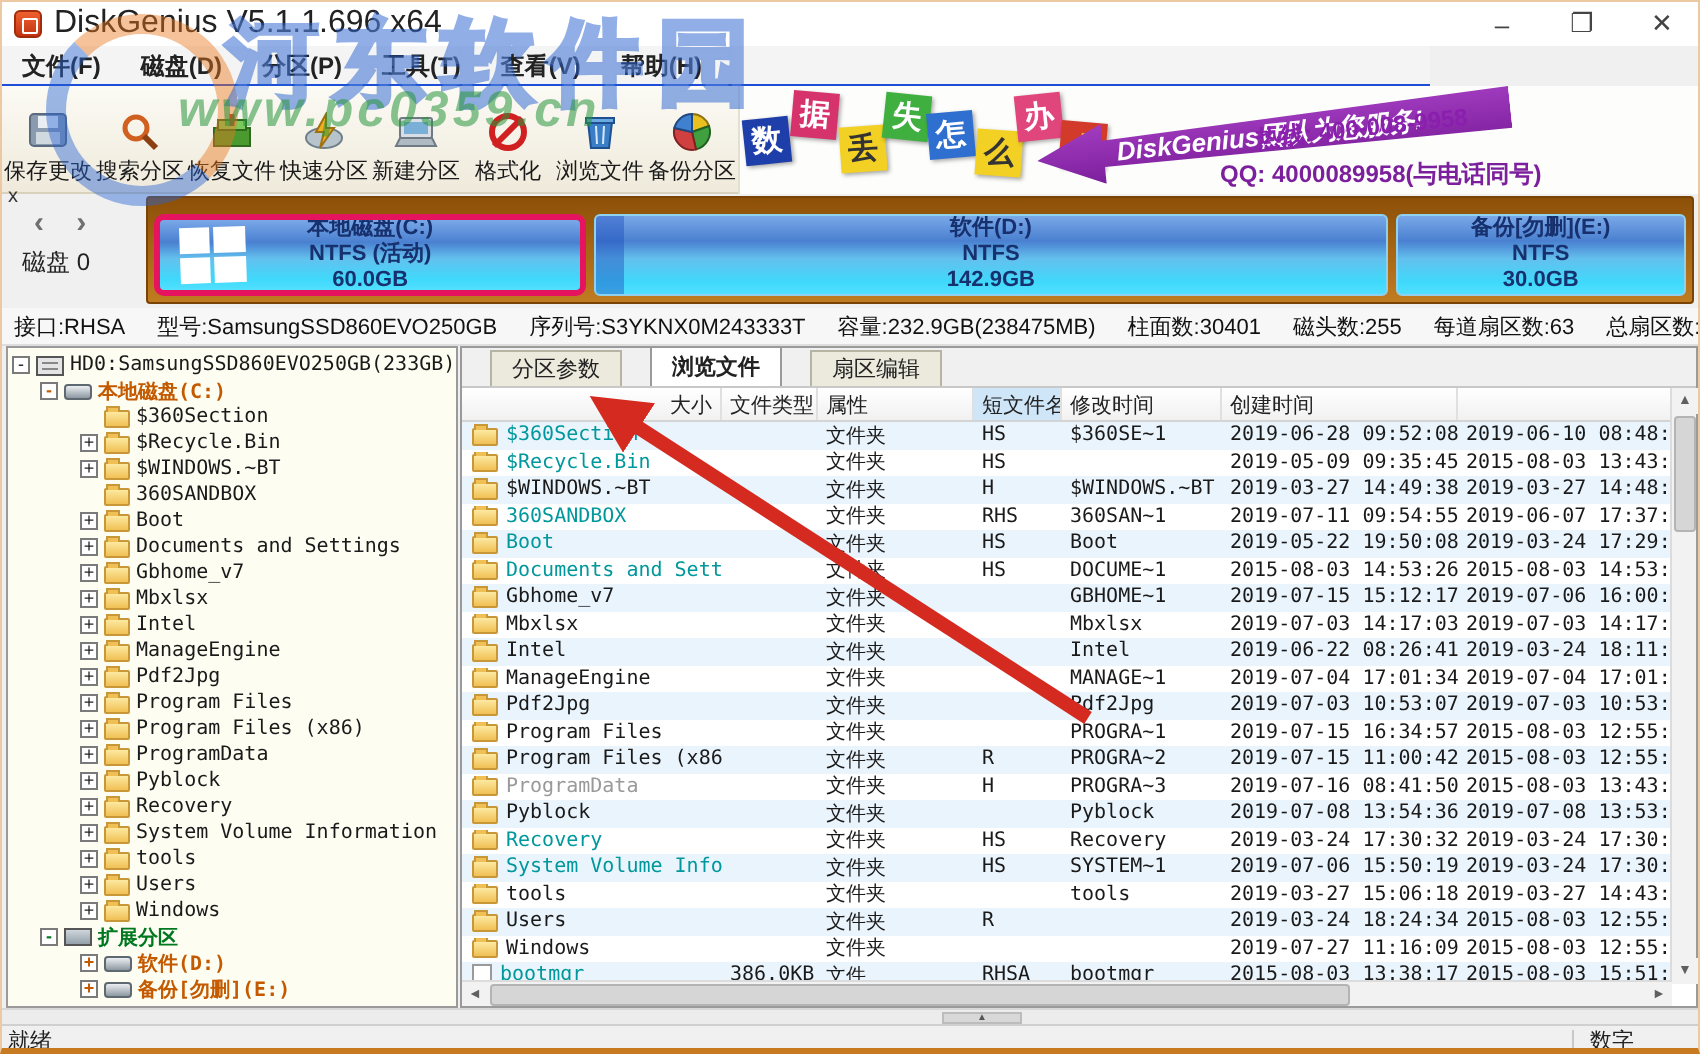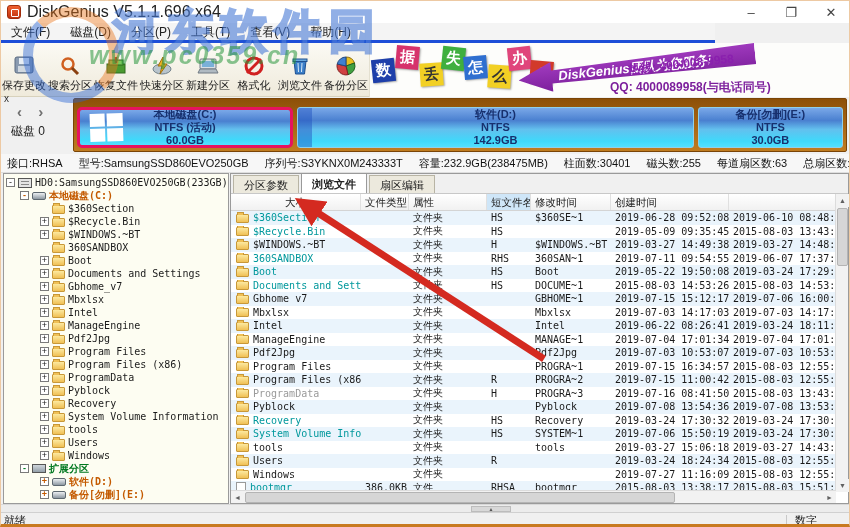--- a/index.html
+++ b/index.html
@@ -9,21 +9,21 @@
   
   .titlebar{position:absolute;left:0;top:0;width:850px;height:22px;background:#fff;display:flex;align-items:center;}
   .app-icon{width:14px;height:14px;margin:0 6px 0 6px;border-radius:3px;background:linear-gradient(#ef6030,#c23410);
     border:1px solid #a02c0c;position:relative;}
   .app-icon::after{content:"";position:absolute;left:3px;top:3px;width:6px;height:6px;border:1.5px solid #fff;border-radius:1px;}
   .title-text{font-size:16px;color:#222;}
   .win-controls{margin-left:auto;display:flex;}
   .win-btn{width:40px;height:22px;display:flex;align-items:center;justify-content:center;font-size:13px;color:#444;}
   
   .menubar{position:absolute;left:0;top:22px;width:714px;height:20px;background:#f4f4f4;display:flex;align-items:center;
-    border-bottom:3px solid #1d4ed8;}
+    border-bottom:1px solid #1d4ed8;font-weight:bold;}
   .menu-item{padding:0 10px;font-size:12px;color:#222;line-height:20px;}
   
   .toolbar{position:absolute;left:0;top:42px;width:850px;height:54px;background:linear-gradient(#fbfaf4,#efeadb);
     border-bottom:1px solid #d8d2bc;display:flex;align-items:stretch;}
   .tool-btn{width:46px;display:flex;flex-direction:column;align-items:center;justify-content:flex-end;padding-bottom:3px;}
   .tool-btn .tico{height:24px;display:flex;align-items:center;justify-content:center;}
   .tool-btn .tlabel{font-size:11px;color:#1a1a1a;white-space:nowrap;}
   .ad-area{position:relative;flex:1;height:54px;background:#fdfdfb;border-left:1px solid #e4e0d0;overflow:hidden;}
   .tile{position:absolute;width:23px;height:23px;display:flex;align-items:center;justify-content:center;
     font-size:15px;font-weight:bold;box-shadow:1px 1px 2px rgba(0,0,0,.35);}
@@ -75,28 +75,28 @@
   .dicon{flex:none;width:14px;height:8px;background:linear-gradient(#eceff2,#8d98a2);border:1px solid #5d6870;border-radius:2px;margin-right:3px;}
   .hicon{flex:none;width:14px;height:10px;background:#e4e4e4;border:1px solid #555;margin-right:3px;position:relative;}
   .hicon::after{content:"";position:absolute;left:2px;top:2px;right:2px;height:1px;background:#888;box-shadow:0 3px 0 #888;}
   .eicon{flex:none;width:14px;height:9px;background:linear-gradient(#cfd6dc,#94a0aa);border:1px solid #555;margin-right:3px;}
   .fileicon{flex:none;width:10px;height:12px;background:#fff;border:1px solid #9a9a9a;margin:0 5px 0 2px;}
   
   .right-panel{position:absolute;left:229px;top:172px;width:619px;height:331px;background:#fff;border:1px solid #9a9a9a;}
   .tabs{position:absolute;left:0;top:0;width:100%;height:20px;background:#f0f0f0;display:flex;align-items:flex-end;
     border-bottom:1px solid #c8c8c8;}
   .tab{height:18px;padding:0 10px;font-size:11px;line-height:18px;background:#ece9dd;border:1px solid #b8b4a4;
-    border-bottom:none;margin-left:2px;color:#222;text-align:center;}
+    border-bottom:none;margin-left:14px;color:#222;text-align:center;}
   .tab.active{background:#fff;height:20px;line-height:20px;font-weight:bold;border-color:#9a9a9a;position:relative;z-index:2;}
   .thead{position:absolute;left:0;top:20px;width:605px;height:17px;display:grid;
     grid-template-columns:130px 48px 78px 44px 80px 118px 1fr;background:linear-gradient(#ffffff,#f1f1f1);
     border-bottom:1px solid #d4d4d4;font-size:10.5px;color:#222;}
   .th{padding:2px 4px;border-right:1px solid #e0e0e0;white-space:nowrap;overflow:hidden;}
   .th.sorted{background:#cfe6f8;}
-  .th.right{text-align:center;}
+  .th.right{text-align:right;}
   .sort-glyph{color:#2a66c8;font-weight:bold;margin-right:3px;font-size:10px;}
   .rows{position:absolute;left:0;top:37px;width:605px;height:281px;overflow:hidden;
     font-family:"DejaVu Sans Mono",monospace;}
   .trow{height:13.5px;display:grid;grid-template-columns:130px 48px 78px 44px 80px 118px 1fr;align-items:center;}
   .trow:nth-child(odd){background:#eaf4fc;}
   .td{font-size:10px;padding:0 4px;white-space:nowrap;overflow:hidden;}
   .td.name{display:flex;align-items:center;padding-left:3px;}
   .td.right{text-align:right;}
   .td.cjk{font-family:"Liberation Sans","DejaVu Sans",sans-serif;}
   .c-teal{color:#00989c;}

